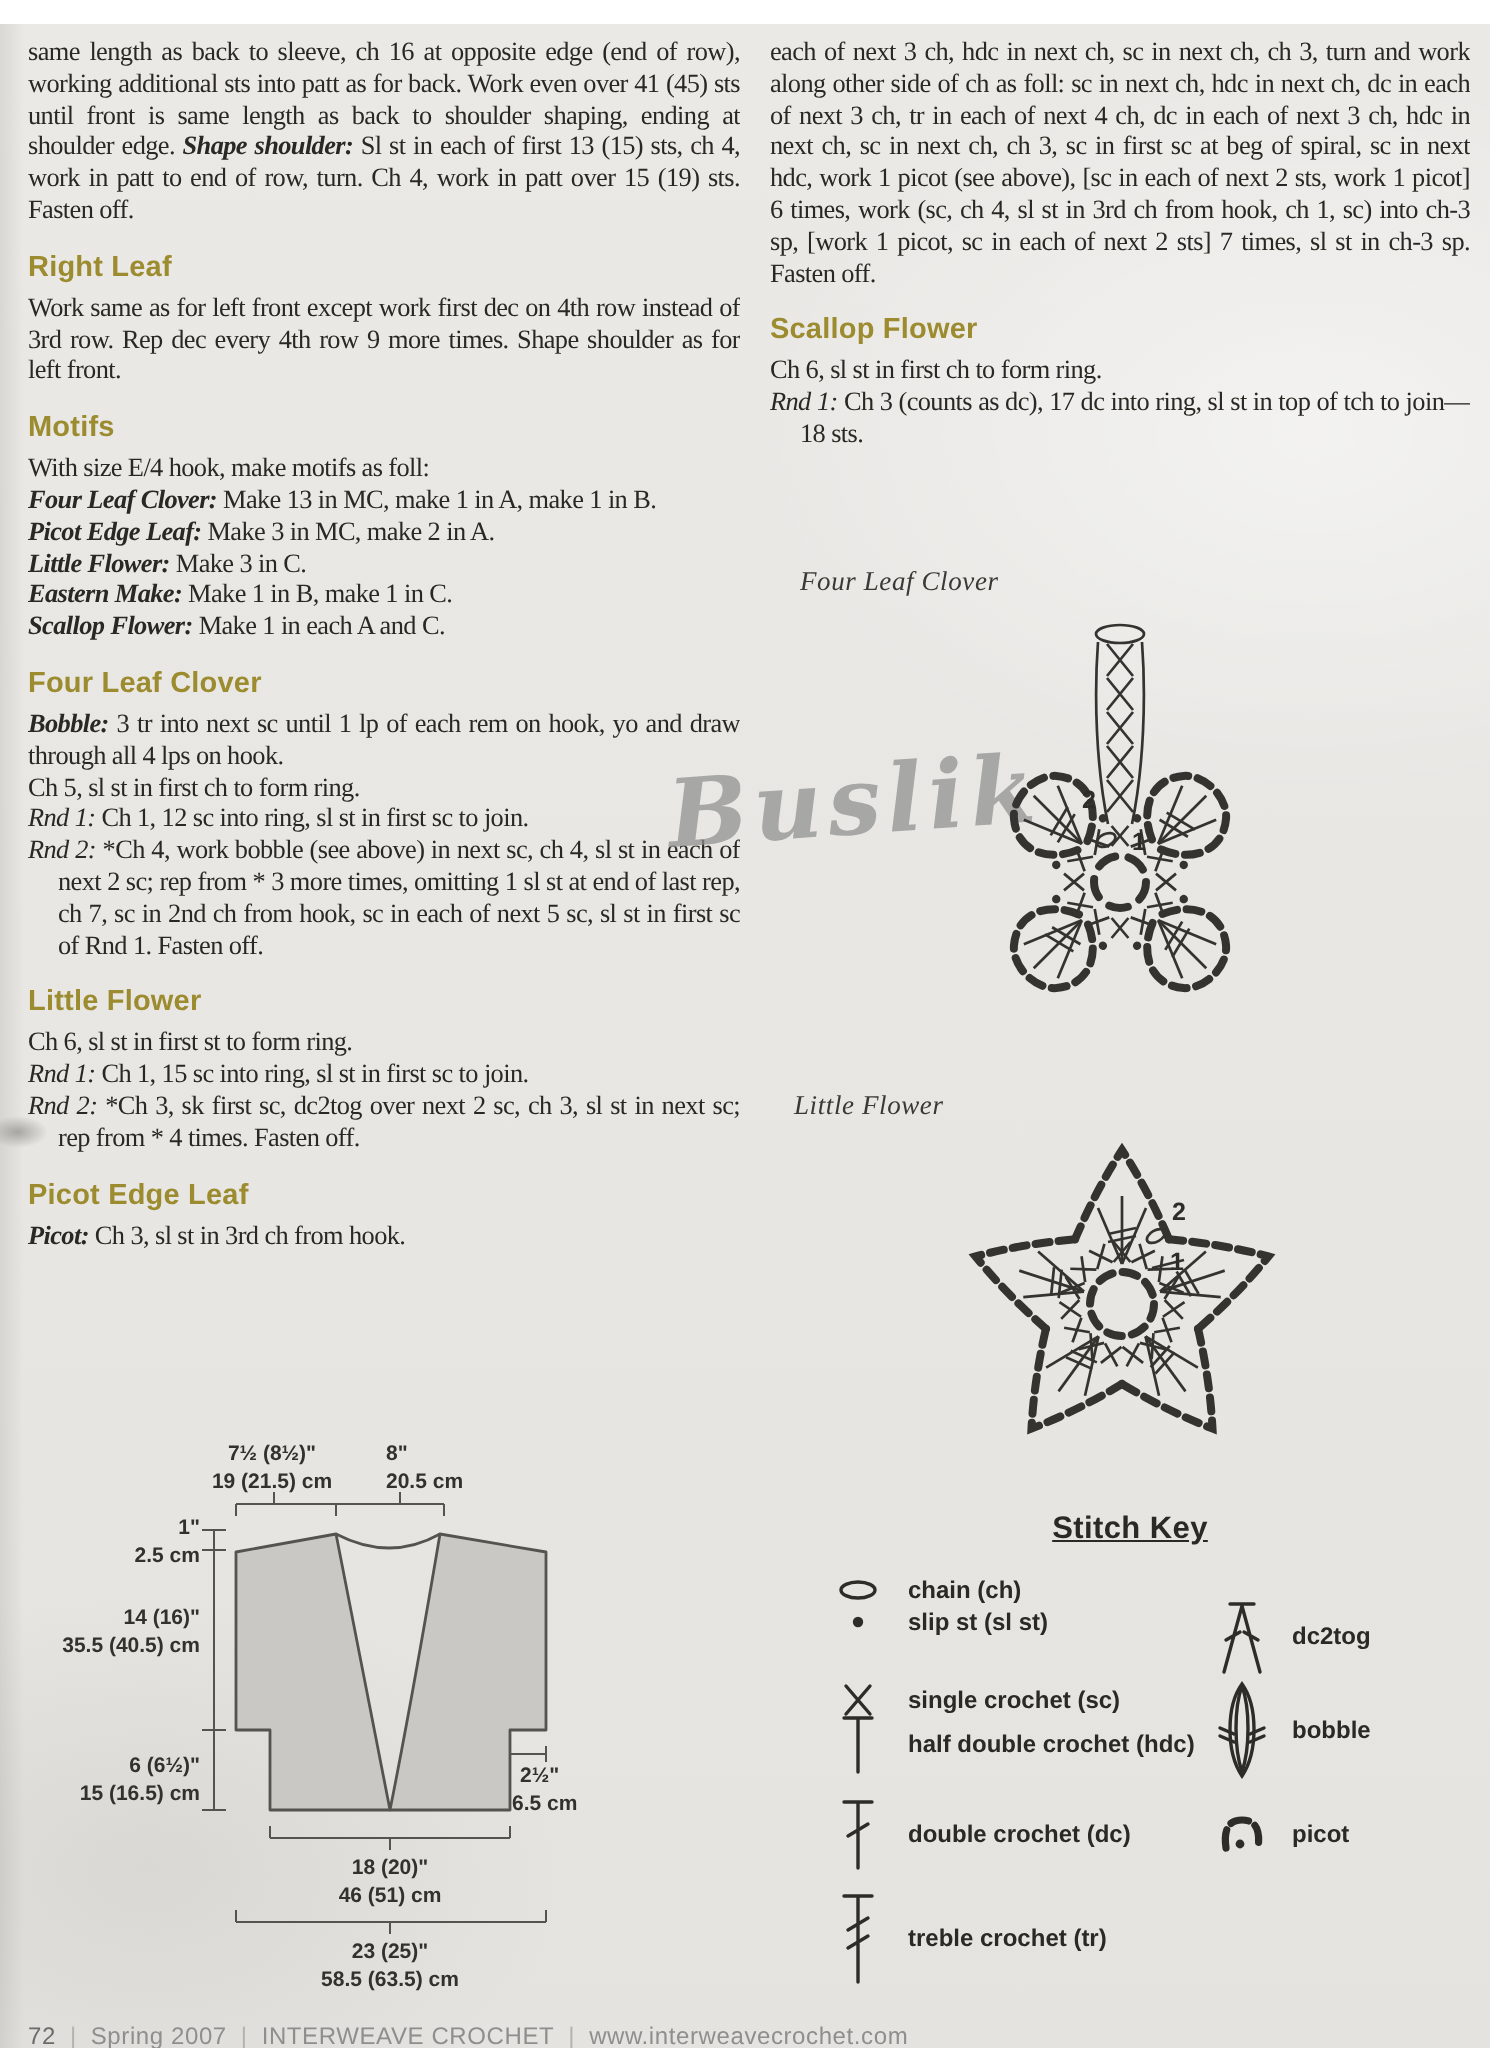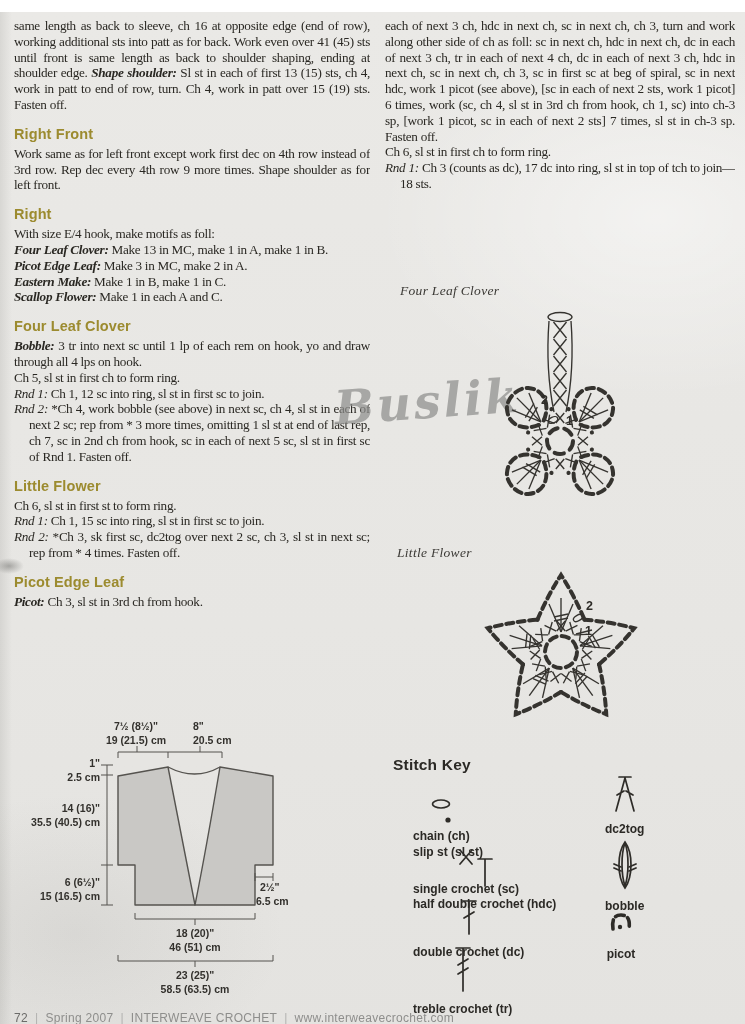--- a/index.html
+++ b/index.html
@@ -30,69 +30,71 @@
   .ink{stroke:#35332f; fill:none; stroke-width:1.35px;}
   .chain-st{stroke:#35332f; fill:none; stroke-width:4px; stroke-linecap:round;}
   .dot{fill:#35332f;}
   .dnum{font:600 12.5px "Liberation Sans",sans-serif; fill:#2e2c28;}
   
   .mlabel{font:600 10.5px "Liberation Sans",sans-serif; fill:#33312d;}
   .vest{fill:#c9c8c5; stroke:#55534f; stroke-width:1.4px; stroke-linejoin:round;}
   .brk{stroke:#55534f; stroke-width:1px; fill:none;}
   
   .stitchkey{position:absolute; left:393px; top:740px; width:344px; height:256px;}
-  .ktitle{position:absolute; left:0; right:0; top:4px; text-align:left;
-      font:bold 15.5px "Liberation Sans",sans-serif; color:#2b2925; letter-spacing:.2px;}
-  .krow{position:absolute; display:flex; align-items:center; gap:9px;flex-direction:column;}
+  .ktitle{position:absolute; left:0; right:0; top:4px; text-align:center;
+      font:bold 15.5px "Liberation Sans",sans-serif; color:#2b2925; letter-spacing:.2px;text-decoration:underline;}
+  .krow{position:absolute; display:flex; align-items:center; gap:9px;}
   .ksym{display:flex; justify-content:center; align-items:center; width:32px; flex:0 0 32px;}
   .ksym svg{display:block;}
   .klabel{font:bold 12px "Liberation Sans",sans-serif; color:#2b2925; white-space:nowrap;}
   .ks{stroke:#2e2c28; stroke-width:1.7px; fill:none; stroke-linecap:round;}
   .footer{position:absolute; left:14px; top:999px; font:12px/14px "Liberation Sans",sans-serif;
       color:#8e8e8c; letter-spacing:.3px; white-space:nowrap;}
   .footer .pn{color:#6b6b69;}
   .footer .sep{color:#b2b2b0; padding:0 7px;}
 </style>
 </head>
 <body>
 
 <div class="page">
 
   <div class="smudge"></div>
 
   <div class="col col-left">
     <p class="body just"><span>same length as back to sleeve, ch 16 at opposite edge (end of row), working additional sts into patt as for back. Work even over 41 (45) sts until front is same length as back to shoulder shaping, ending at shoulder edge. </span><span class="bi">Shape shoulder:</span><span> Sl st in each of first 13 (15) sts, ch 4, work in patt to end of row, turn. Ch 4, work in patt over 15 (19) sts. Fasten off.</span></p>
 
-    <h3>Right Front</h3>
+    <h3>Right Leaf</h3>
     <p class="body just">Work same as for left front except work first dec on 4th row instead of 3rd row. Rep dec every 4th row 9 more times. Shape shoulder as for left front.</p>
 
-    <h3>Right</h3>
+    <h3>Motifs</h3>
     <p class="body">With size E/4 hook, make motifs as foll:</p>
     <p class="body"><span class="bi">Four Leaf Clover:</span><span> Make 13 in MC, make 1 in A, make 1 in B.</span></p>
     <p class="body"><span class="bi">Picot Edge Leaf:</span><span> Make 3 in MC, make 2 in A.</span></p>
+    <p class="body"><span class="bi">Little Flower:</span><span> Make 3 in C.</span></p>
     <p class="body"><span class="bi">Eastern Make:</span><span> Make 1 in B, make 1 in C.</span></p>
     <p class="body"><span class="bi">Scallop Flower:</span><span> Make 1 in each A and C.</span></p>
 
     <h3>Four Leaf Clover</h3>
     <p class="body just"><span class="bi">Bobble:</span><span> 3 tr into next sc until 1 lp of each rem on hook, yo and draw through all 4 lps on hook.</span></p>
     <p class="body">Ch 5, sl st in first ch to form ring.</p>
     <p class="body just hang"><span class="it">Rnd 1:</span><span> Ch 1, 12 sc into ring, sl st in first sc to join.</span></p>
     <p class="body just hang"><span class="it">Rnd 2:</span><span> *Ch 4, work bobble (see above) in next sc, ch 4, sl st in each of next 2 sc; rep from * 3 more times, omitting 1 sl st at end of last rep, ch 7, sc in 2nd ch from hook, sc in each of next 5 sc, sl st in first sc of Rnd 1. Fasten off.</span></p>
 
     <h3>Little Flower</h3>
     <p class="body">Ch 6, sl st in first st to form ring.</p>
     <p class="body just hang"><span class="it">Rnd 1:</span><span> Ch 1, 15 sc into ring, sl st in first sc to join.</span></p>
     <p class="body just hang"><span class="it">Rnd 2:</span><span> *Ch 3, sk first sc, dc2tog over next 2 sc, ch 3, sl st in next sc; rep from * 4 times. Fasten off.</span></p>
 
     <h3>Picot Edge Leaf</h3>
     <p class="body"><span class="bi">Picot:</span><span> Ch 3, sl st in 3rd ch from hook.</span></p>
   </div>
 
   <div class="col col-right">
     <p class="body just">each of next 3 ch, hdc in next ch, sc in next ch, ch 3, turn and work along other side of ch as foll: sc in next ch, hdc in next ch, dc in each of next 3 ch, tr in each of next 4 ch, dc in each of next 3 ch, hdc in next ch, sc in next ch, ch 3, sc in first sc at beg of spiral, sc in next hdc, work 1 picot (see above), [sc in each of next 2 sts, work 1 picot] 6 times, work (sc, ch 4, sl st in 3rd ch from hook, ch 1, sc) into ch-3 sp, [work 1 picot, sc in each of next 2 sts] 7 times, sl st in ch-3 sp. Fasten off.</p>
+    <h3>Scallop Flower</h3>
     <p class="body">Ch 6, sl st in first ch to form ring.</p>
     <p class="body just hang"><span class="it">Rnd 1:</span><span> Ch 3 (counts as dc), 17 dc into ring, sl st in top of tch to join—18 sts.</span></p>
   </div>
 
   <div class="wm">Buslik</div>
 
   <div class="caption" style="left:400px; top:271px;">Four Leaf Clover</div>
 
   <svg class="diagram" style="left:486px; top:296px;" width="150" height="212" viewBox="0 0 150 212">
     <defs>
@@ -286,21 +288,21 @@
     </div>
     <div class="krow" style="left:20px; top:193px;">
       <span class="ksym">
         <svg width="20" height="48" viewBox="0 0 20 48">
             <path class="ks" d="M10,3 L10,46 M3,3 L17,3 M5,20 L15,14 M5,29 L15,23"></path>
           </svg>
       </span>
       <span class="klabel">treble crochet (tr)</span>
     </div>
 
-    <div class="krow" style="left:212px; top:21px;">
+    <div class="krow" style="left:212px; top:46px;">
       <span class="ksym">
         <svg width="30" height="40" viewBox="0 0 30 40">
           <path class="ks" d="M15,5 L6,38 M15,5 L24,38 M9,4 L21,4 M7,22 L14,18 M16,18 L23,22"></path>
         </svg>
       </span>
       <span class="klabel">dc2tog</span>
     </div>
     <div class="krow" style="left:212px; top:88px;">
       <span class="ksym">
         <svg width="26" height="50" viewBox="0 0 26 50">

